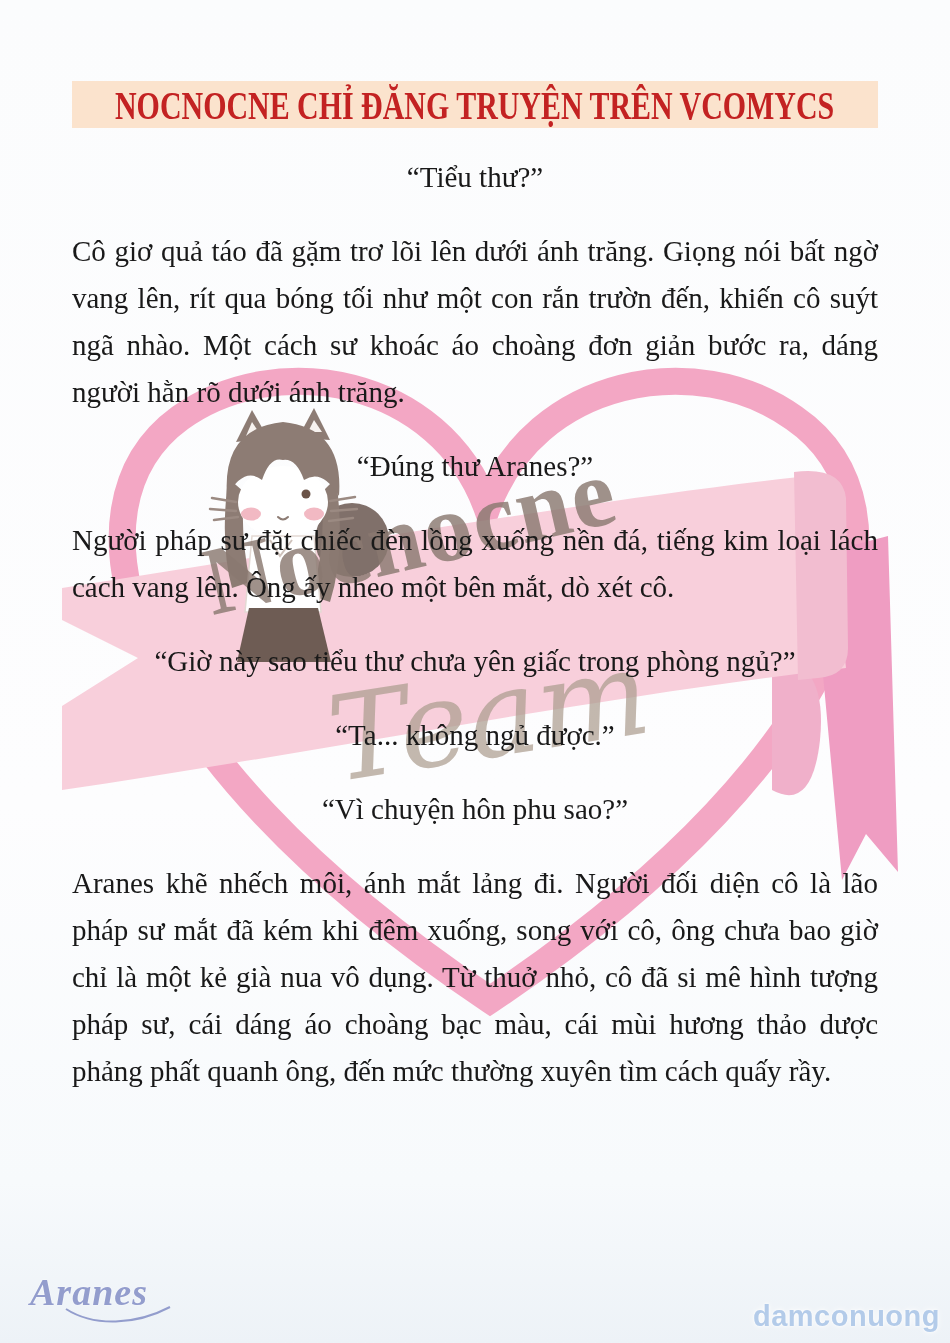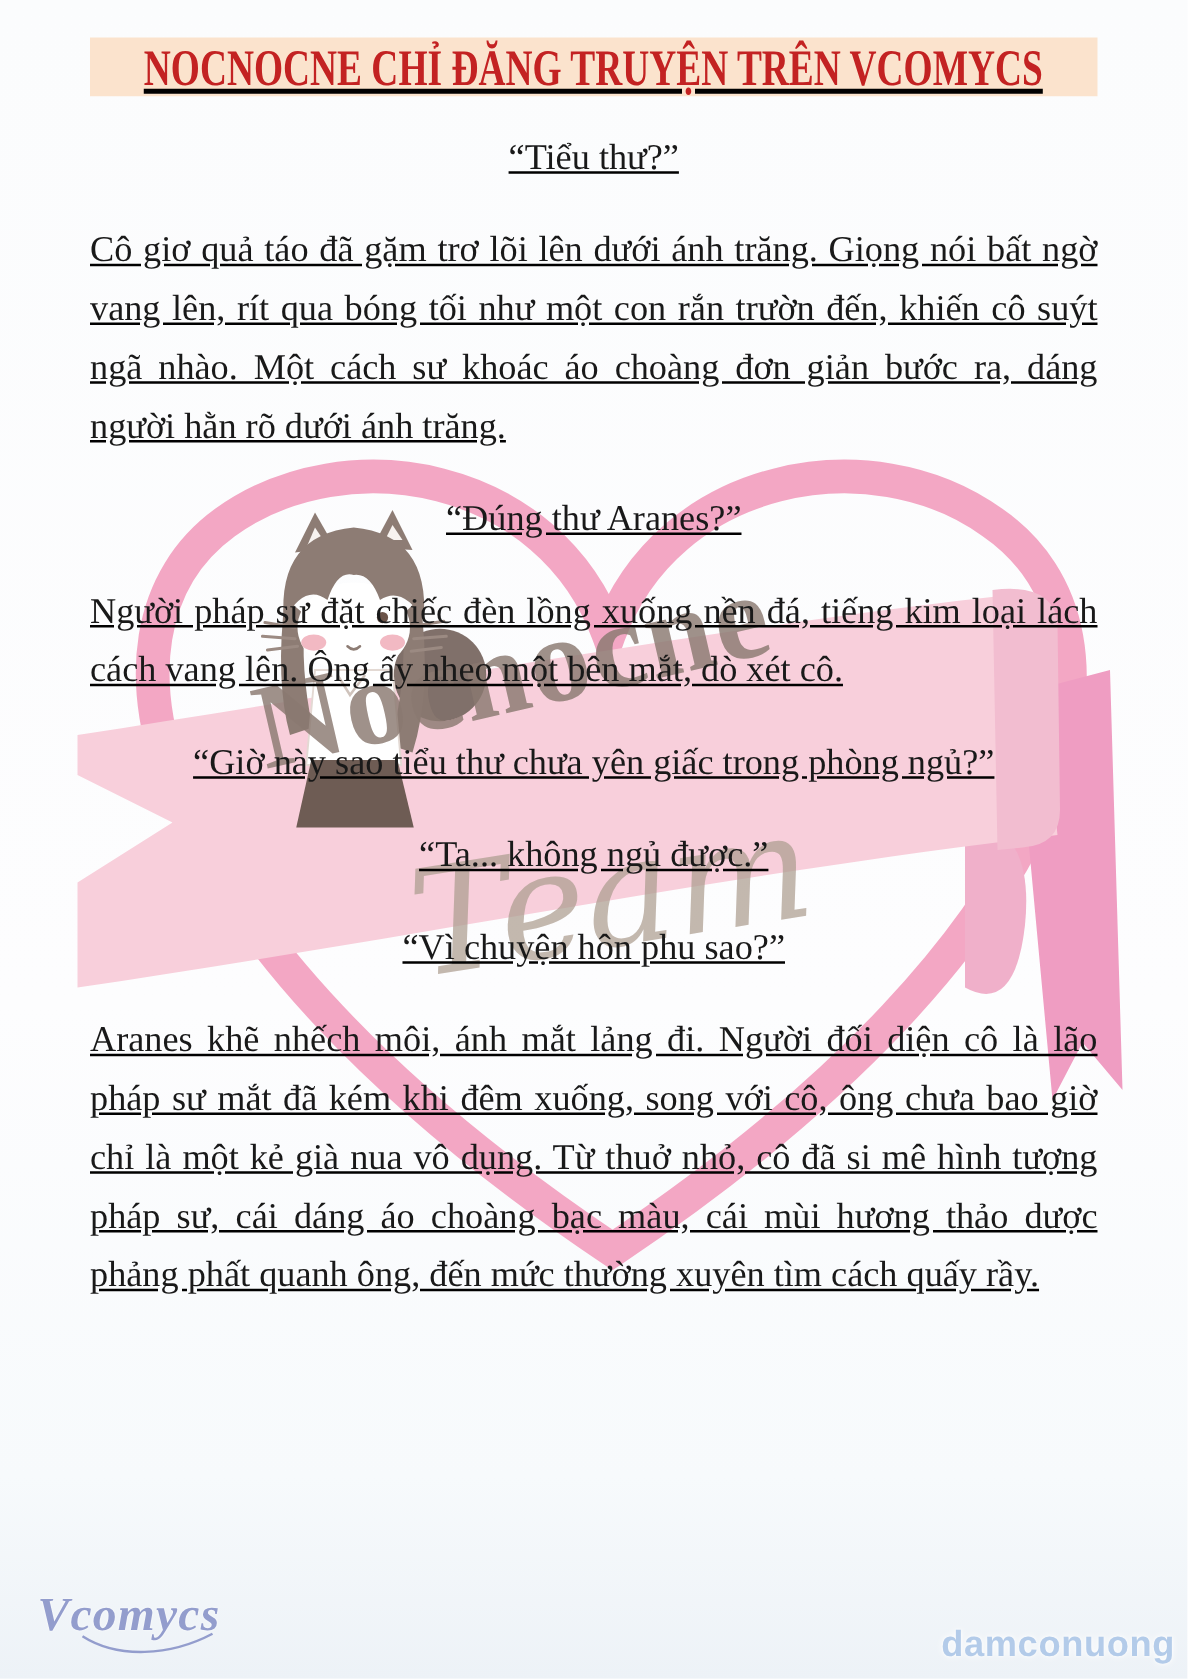--- a/index.html
+++ b/index.html
@@ -40,22 +40,21 @@
     font-style:italic;
     font-size:118px;
     color:rgba(172,156,143,0.72);
     transform:rotate(-9deg);
     transform-origin:left center;
     white-space:nowrap;
   }
   
   .content{
     position:relative;z-index:1;
-    padding:30px 72px 0 72px;
-    text-decoration:underline;
+    padding:81px 72px 0 72px;
   }
   .header-banner{
     background:#fbe3cd;
     height:47px;
     display:flex;align-items:center;justify-content:center;
     margin-bottom:26px;
     overflow:visible;
   }
   .header-banner .header-text{
     display:inline-block;
@@ -172,20 +171,20 @@
       <p class="dialog">“Đúng thư Aranes?”</p>
       <p>Người pháp sư đặt chiếc đèn lồng xuống nền đá, tiếng kim loại lách cách vang lên. Ông ấy nheo một bên mắt, dò xét cô.</p>
       <p class="dialog">“Giờ này sao tiểu thư chưa yên giấc trong phòng ngủ?”</p>
       <p class="dialog">“Ta... không ngủ được.”</p>
       <p class="dialog">“Vì chuyện hôn phu sao?”</p>
       <p>Aranes khẽ nhếch môi, ánh mắt lảng đi. Người đối diện cô là lão pháp sư mắt đã kém khi đêm xuống, song với cô, ông chưa bao giờ chỉ là một kẻ già nua vô dụng. Từ thuở nhỏ, cô đã si mê hình tượng pháp sư, cái dáng áo choàng bạc màu, cái mùi hương thảo dược phảng phất quanh ông, đến mức thường xuyên tìm cách quấy rầy.</p>
     </div>
   </div>
 
   <div class="footer-logo">
-    <span class="logo-text">Vcomycs</span>
+    <span class="logo-text">Aranes</span>
     <svg class="logo-swash" width="110" height="22" viewBox="0 0 110 22">
       <path d="M 2 4 C 30 22, 72 20, 106 2" fill="none" stroke="#939dcd" stroke-width="2"></path>
     </svg>
   </div>
   <div class="credit-text">damconuong</div>
 
 </div>
 
 </body></html>

